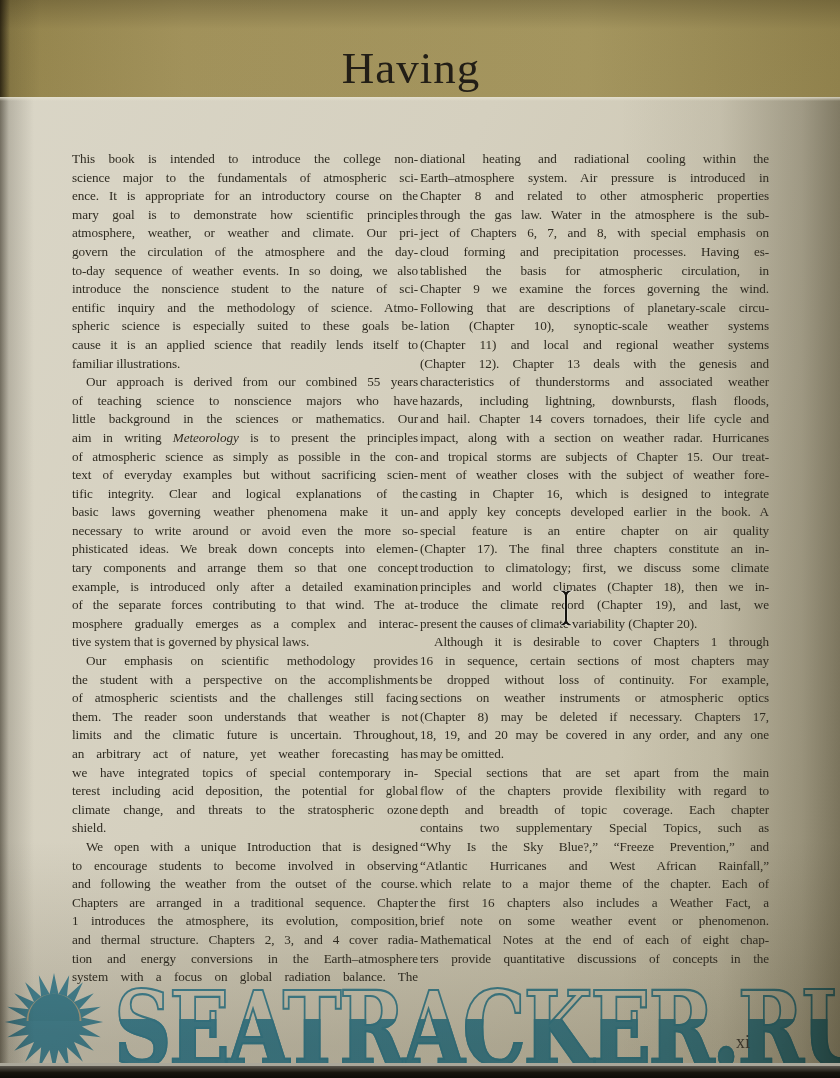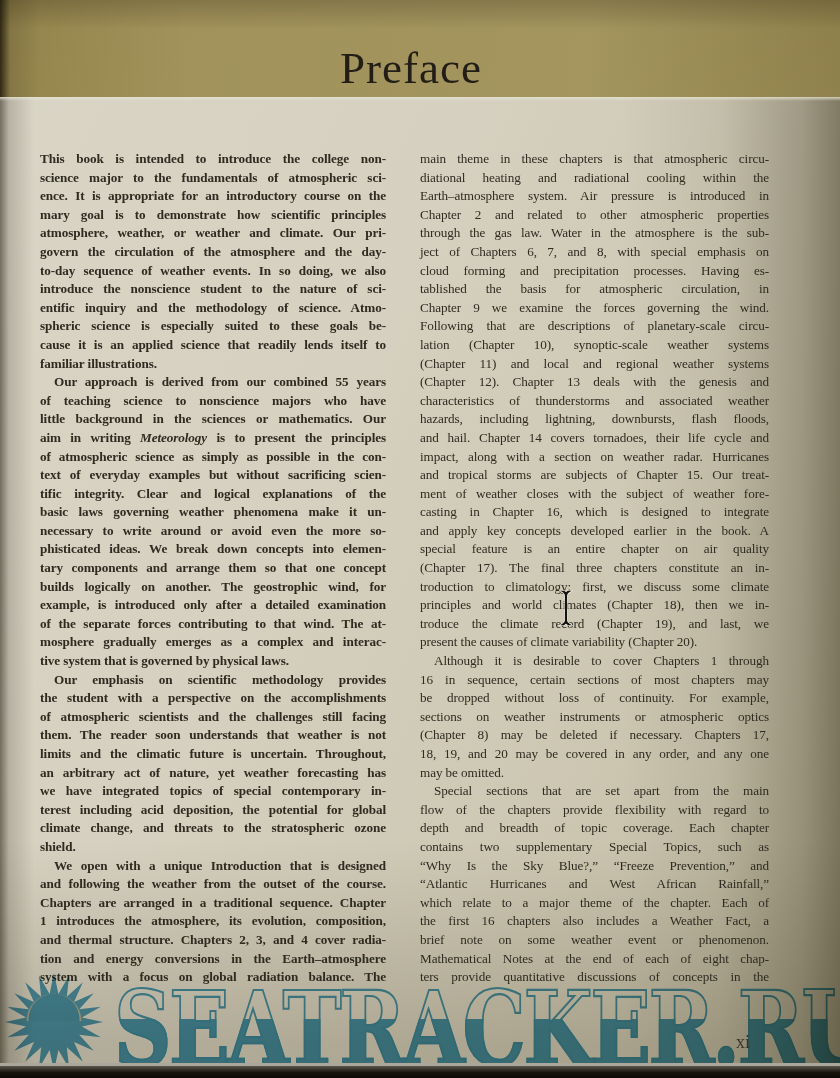--- a/index.html
+++ b/index.html
@@ -16,21 +16,21 @@
         background:
           linear-gradient(90deg, rgba(15,10,2,0.75) 0px, rgba(15,10,2,0.12) 10px, rgba(15,10,2,0) 40px),
           linear-gradient(180deg, rgba(40,32,12,0.28) 0%, rgba(40,32,12,0.04) 30%, rgba(120,108,62,0.10) 100%),
           linear-gradient(90deg, #97874e 0%, #a6965e 22%, #a99a62 70%, #93844e 100%);}
   #band-edge{position:absolute;left:0;top:97px;width:840px;height:4px;
         background:linear-gradient(180deg,#e7e3d2 0%, rgba(231,227,210,0) 100%);opacity:.8;}
   #page-title{position:absolute;left:55px;top:42px;width:712px;text-align:center;
         font-size:45px;letter-spacing:1px;color:#221e16;}
   
   .col{position:absolute;top:150px;color:#2f2b21;font-size:13.2px;letter-spacing:-0.1px;}
-  #col-left{left:40px;width:346px;font-weight:bold;}
+  #col-left{left:72px;width:346px;}
   #col-right{left:420px;width:349px;}
   .tline{height:18.6px;line-height:18.6px;text-align:justify;text-align-last:justify;white-space:nowrap;}
   .tline.endline{text-align-last:left;}
   .tline.indent{text-indent:14px;}
   .ital{font-style:italic;}
   
   #page-number{position:absolute;left:736px;top:1032px;font-size:18px;color:#3a352a;z-index:6;}
   
   #watermark{position:absolute;left:0;top:972px;width:688px;height:100px;z-index:5;
         mix-blend-mode:multiply;pointer-events:none;}
@@ -51,21 +51,21 @@
   #cursor{position:absolute;left:559px;top:590px;z-index:8;}
 </style>
 </head>
 <body>
 
 <div id="scan">
 
   <div id="top-band"></div>
   <div id="band-edge"></div>
 
-  <div id="page-title">Preface</div>
+  <div id="page-title">Having</div>
 
   <div id="col-left" class="col">
       <div class="tline">This book is intended to introduce the college non-</div>
       <div class="tline">science major to the fundamentals of atmospheric sci-</div>
       <div class="tline">ence. It is appropriate for an introductory course on the</div>
       <div class="tline">mary goal is to demonstrate how scientific principles</div>
       <div class="tline">atmosphere, weather, or weather and climate. Our pri-</div>
       <div class="tline">govern the circulation of the atmosphere and the day-</div>
       <div class="tline">to-day sequence of weather events. In so doing, we also</div>
       <div class="tline">introduce the nonscience student to the nature of sci-</div>
@@ -77,48 +77,47 @@
       <div class="tline">of teaching science to nonscience majors who have</div>
       <div class="tline">little background in the sciences or mathematics. Our</div>
       <div class="tline"><span>aim in writing </span><span class="ital">Meteorology</span><span> is to present the principles</span></div>
       <div class="tline">of atmospheric science as simply as possible in the con-</div>
       <div class="tline">text of everyday examples but without sacrificing scien-</div>
       <div class="tline">tific integrity. Clear and logical explanations of the</div>
       <div class="tline">basic laws governing weather phenomena make it un-</div>
       <div class="tline">necessary to write around or avoid even the more so-</div>
       <div class="tline">phisticated ideas. We break down concepts into elemen-</div>
       <div class="tline">tary components and arrange them so that one concept</div>
-      <div class="tline">builds logically on another. The geostrophic wind, for</div>
       <div class="tline">example, is introduced only after a detailed examination</div>
       <div class="tline">of the separate forces contributing to that wind. The at-</div>
       <div class="tline">mosphere gradually emerges as a complex and interac-</div>
       <div class="tline endline">tive system that is governed by physical laws.</div>
       <div class="tline indent">Our emphasis on scientific methodology provides</div>
       <div class="tline">the student with a perspective on the accomplishments</div>
       <div class="tline">of atmospheric scientists and the challenges still facing</div>
       <div class="tline">them. The reader soon understands that weather is not</div>
       <div class="tline">limits and the climatic future is uncertain. Throughout,</div>
       <div class="tline">an arbitrary act of nature, yet weather forecasting has</div>
       <div class="tline">we have integrated topics of special contemporary in-</div>
       <div class="tline">terest including acid deposition, the potential for global</div>
       <div class="tline">climate change, and threats to the stratospheric ozone</div>
       <div class="tline endline">shield.</div>
       <div class="tline indent">We open with a unique Introduction that is designed</div>
+      <div class="tline">to encourage students to become involved in observing</div>
       <div class="tline">and following the weather from the outset of the course.</div>
       <div class="tline">Chapters are arranged in a traditional sequence. Chapter</div>
       <div class="tline">1 introduces the atmosphere, its evolution, composition,</div>
       <div class="tline">and thermal structure. Chapters 2, 3, and 4 cover radia-</div>
       <div class="tline">tion and energy conversions in the Earth–atmosphere</div>
       <div class="tline">system with a focus on global radiation balance. The</div>
     </div>
   <div id="col-right" class="col">
-      <div class="tline">main theme in these chapters is that atmospheric circu-</div>
       <div class="tline">diational heating and radiational cooling within the</div>
       <div class="tline">Earth–atmosphere system. Air pressure is introduced in</div>
-      <div class="tline">Chapter 2 and related to other atmospheric properties</div>
+      <div class="tline">Chapter 8 and related to other atmospheric properties</div>
       <div class="tline">through the gas law. Water in the atmosphere is the sub-</div>
       <div class="tline">ject of Chapters 6, 7, and 8, with special emphasis on</div>
       <div class="tline">cloud forming and precipitation processes. Having es-</div>
       <div class="tline">tablished the basis for atmospheric circulation, in</div>
       <div class="tline">Chapter 9 we examine the forces governing the wind.</div>
       <div class="tline">Following that are descriptions of planetary-scale circu-</div>
       <div class="tline">lation (Chapter 10), synoptic-scale weather systems</div>
       <div class="tline">(Chapter 11) and local and regional weather systems</div>
       <div class="tline">(Chapter 12). Chapter 13 deals with the genesis and</div>
       <div class="tline">characteristics of thunderstorms and associated weather</div>

